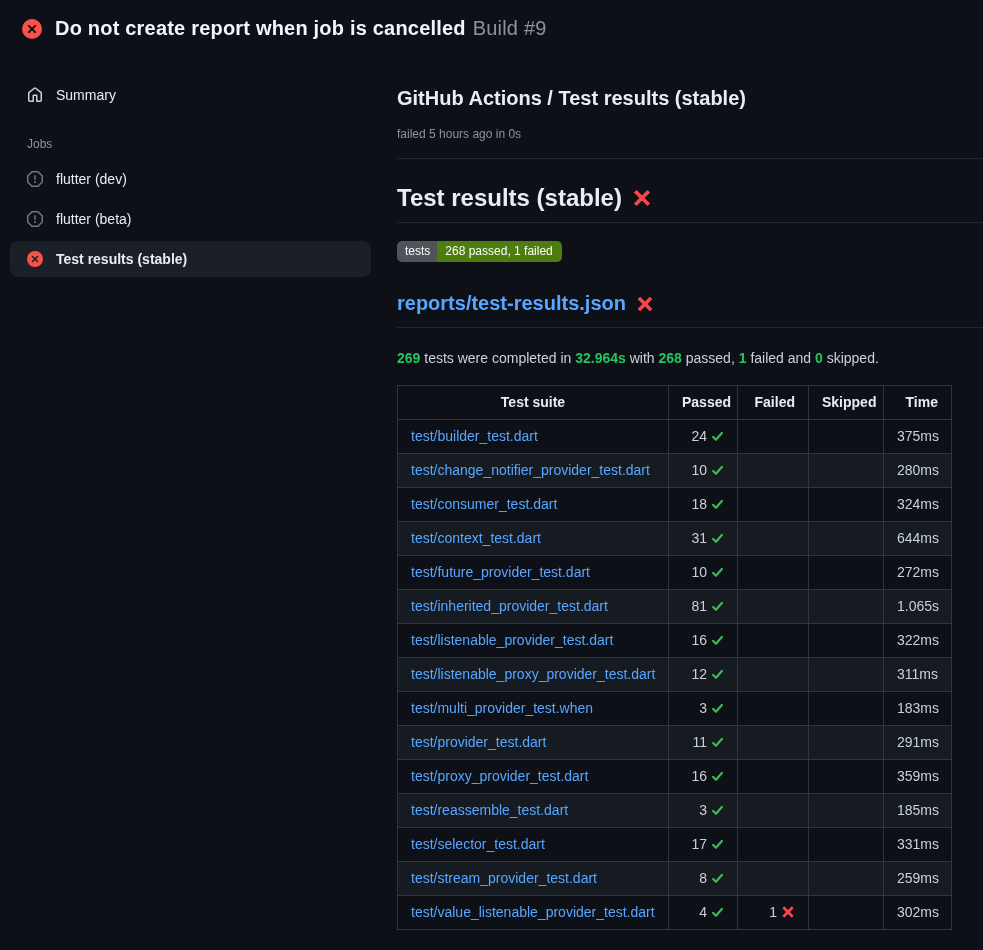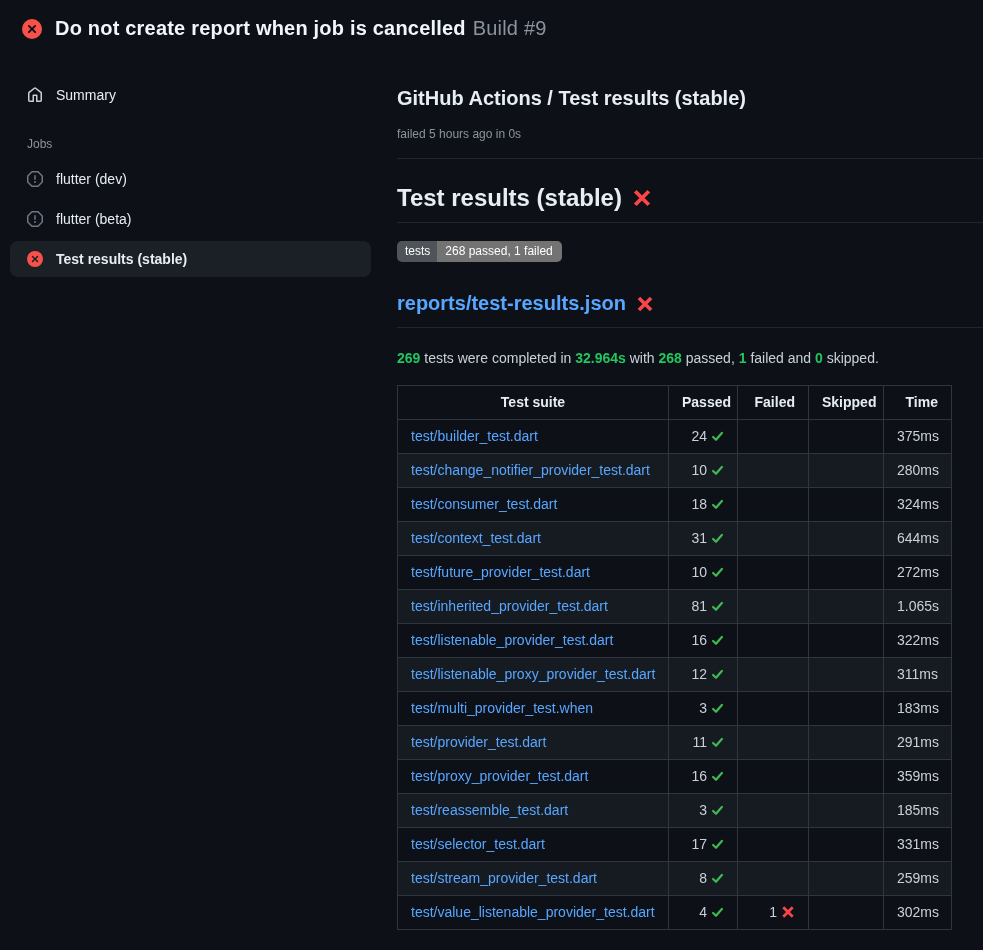--- a/index.html
+++ b/index.html
@@ -42,21 +42,21 @@
   .h-row { display:flex; align-items:center; gap:10px; }
   .sec-title {
     margin:25px 0 0 0; font-size:24px; font-weight:700; color:#e6edf3;
     padding-bottom:10px; border-bottom:1px solid #21262d;
   }
   .sec-title .h-x { width:20px; height:20px; }
 
   .badge { display:inline-flex; margin-top:18px; border-radius:5px; overflow:hidden;
            font-size:12px; line-height:14px; color:#fff; }
   .badge .b-label { background:#4f545a; padding:3px 7px 4px 8px; }
-  .badge .b-value { background:#737373; padding:3px 9px 4px 8px; }
+  .badge .b-value { background:#4d7c0f; padding:3px 9px 4px 8px; }
 
   .report-title {
     margin:30px 0 0 0; font-size:20px; font-weight:700;
     padding-bottom:12px; border-bottom:1px solid #21262d;
   }
   .report-title a { color:#58a6ff; text-decoration:none; }
   .report-title .h-x { width:18px; height:18px; }
 
   .summary-line { margin:22px 0 0 0; color:#c9d1d9; font-size:14px; }
   .summary-line b { color:#22c55e; font-weight:700;margin-top:12px; }

